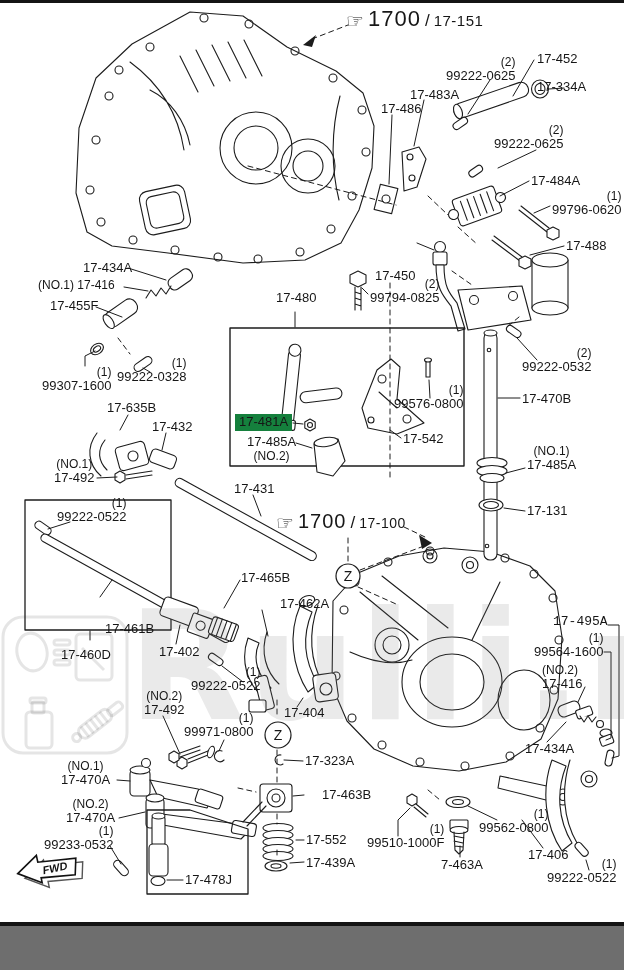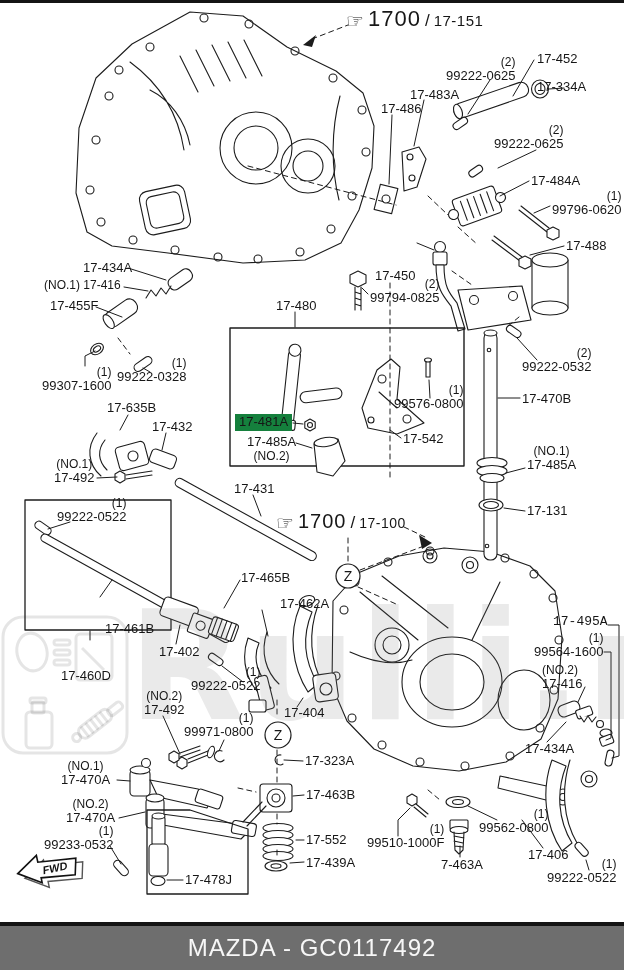--- a/index.html
+++ b/index.html
@@ -363,31 +363,31 @@
       </div>
       <div class="lbl" style="left: 375px; top: 237px; text-align: left; margin-top: 32px;">
         <div>17-450</div>
       </div>
       <div class="lbl" style="left: 566px; top: 239px; text-align: left;">
         <div>17-488</div>
       </div>
       <div class="lbl" style="left: 83px; top: 261px; text-align: left;">
         <div>17-434A</div>
       </div>
-      <div class="lbl" style="left: 38px; top: 279px; text-align: left; margin-left: 6px;">
+      <div class="lbl" style="left: 38px; top: 279px; text-align: left;">
         <div class="qty">(NO.1) 17-416</div>
       </div>
       <div class="lbl" style="left: 50px; top: 299px; text-align: left;">
         <div>17-455F</div>
       </div>
       <div class="lbl" style="left: 370px; top: 278px; text-align: right;">
         <div class="qty">(2)</div>
         <div>99794-0825</div>
       </div>
-      <div class="lbl" style="left: 276px; top: 299px; text-align: left;">
+      <div class="lbl" style="left: 276px; top: 291px; text-align: left;">
         <div>17-480</div>
       </div>
       <div class="lbl" style="left: 42px; top: 366px; text-align: right;">
         <div class="qty">(1)</div>
         <div>99307-1600</div>
       </div>
       <div class="lbl" style="left: 117px; top: 357px; text-align: right;">
         <div class="qty">(1)</div>
         <div>99222-0328</div>
       </div>
@@ -438,21 +438,21 @@
       </div>
       <div class="lbl" style="left: 241px; top: 571px; text-align: center;">
         <div>17-465B</div>
       </div>
       <div class="lbl" style="left: 237px; top: 597px; text-align: left; margin-left: 43px;">
         <div>17-462A</div>
       </div>
       <div class="lbl" style="left: 77px; top: 622px; text-align: right; margin-left: 28px;">
         <div>17-461B</div>
       </div>
-      <div class="lbl" style="left: 61px; top: 669px; text-align: right;">
+      <div class="lbl" style="left: 61px; top: 648px; text-align: right;">
         <div>17-460D</div>
       </div>
       <div class="lbl" style="left: 159px; top: 645px; text-align: left;">
         <div>17-402</div>
       </div>
       <div class="lbl" style="left: 191px; top: 666px; text-align: right;">
         <div class="qty">(1)</div>
         <div>99222-0522</div>
       </div>
       <div class="lbl" style="left: 144px; top: 690px; text-align: center;">
@@ -462,21 +462,21 @@
       <div class="lbl" style="left: 184px; top: 712px; text-align: right;">
         <div class="qty">(1)</div>
         <div>99971-0800</div>
       </div>
       <div class="lbl" style="left: 284px; top: 706px; text-align: left;">
         <div>17-404</div>
       </div>
       <div class="lbl" style="left: 305px; top: 754px; text-align: left;">
         <div>17-323A</div>
       </div>
-      <div class="lbl" style="left: 306px; top: 788px; text-align: right;">
+      <div class="lbl" style="left: 322px; top: 788px; text-align: right;">
         <div>17-463B</div>
       </div>
       <div class="lbl" style="left: 306px; top: 833px; text-align: left;">
         <div>17-552</div>
       </div>
       <div class="lbl" style="left: 306px; top: 856px; text-align: left;">
         <div>17-439A</div>
       </div>
       <div class="lbl" style="left: 553px; top: 615px; text-align: left; font-family: Liberation Mono, monospace;">
         <div>17-495A</div>
@@ -521,15 +521,14 @@
       <div class="lbl" style="left: 528px; top: 848px; text-align: right;">
         <div>17-406</div>
       </div>
       <div class="lbl" style="left: 547px; top: 858px; text-align: right;">
         <div class="qty">(1)</div>
         <div>99222-0522</div>
       </div>
     </div>
 
   <div id="footer" style="background: rgb(110, 110, 110);">
-    <span>MAZDA - GC0117492</span>
   </div>
 </div>
 
 </body></html>

